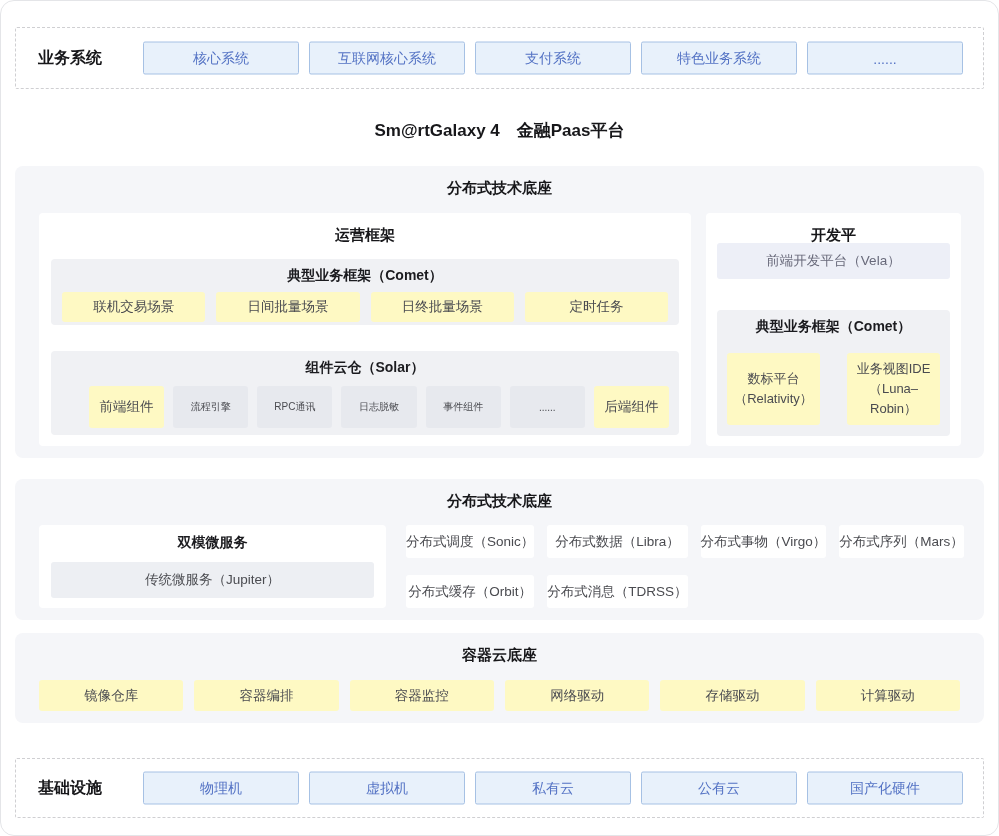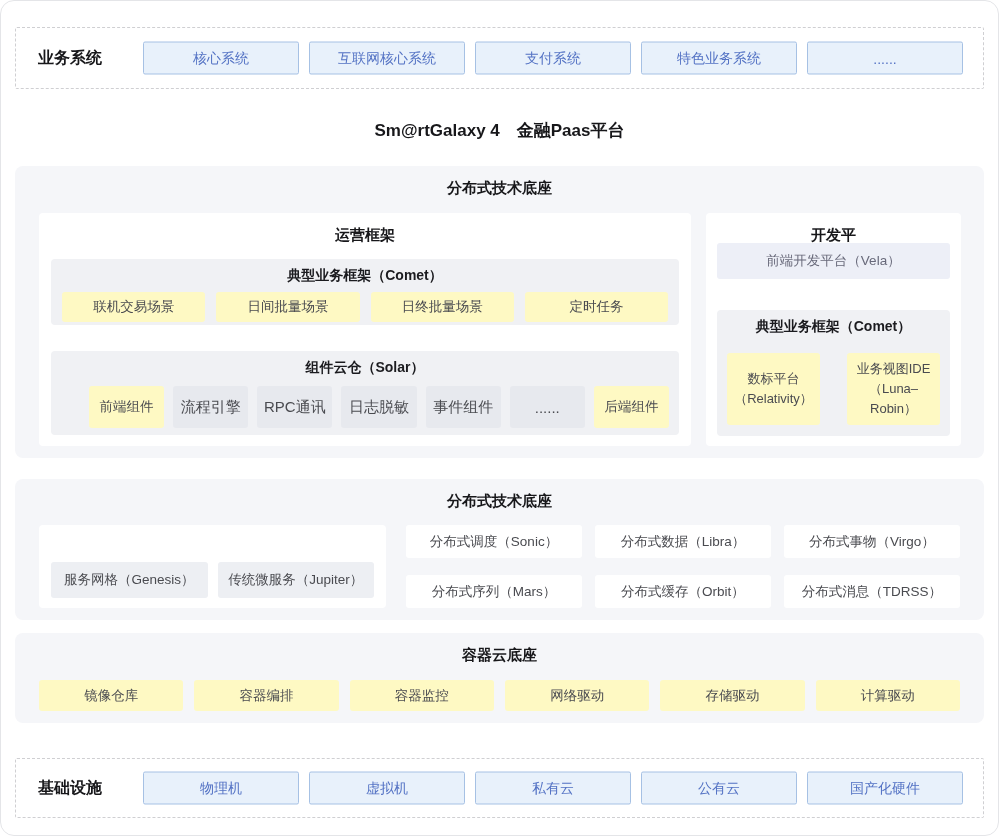--- a/index.html
+++ b/index.html
@@ -73,37 +73,37 @@
   .row-dual{left:12px;right:12px;top:37px;height:36px;gap:10px;}
   .row-container{position:absolute;left:24px;right:24px;top:47px;height:31px;display:flex;gap:11px;}
   .white-card{
     flex:1;background:#fef9c3;border-radius:3px;
     display:flex;align-items:center;justify-content:center;
     font-size:13.5px;color:#4a4b50;white-space:nowrap;
   }
   .gray-chip{
     flex:1;background:#e7e9ee;border-radius:3px;
     display:flex;align-items:center;justify-content:center;
-    font-size:15px;color:#4a4b50;white-space:nowrap;
+    font-size:10px;color:#4a4b50;white-space:nowrap;
   }
   .dual-chip{
     flex:1;background:#edeff3;border-radius:3px;
     display:flex;align-items:center;justify-content:center;
     font-size:13.5px;color:#4a4b50;white-space:nowrap;
   }
   .two-line-card{flex-direction:column;line-height:20px;font-size:13px;white-space:normal;text-align:center;}
   .vela-btn{
     position:absolute;left:11px;top:30px;width:233px;height:36px;
     background:#edeff7;border-radius:3px;
     display:flex;align-items:center;justify-content:center;
     font-size:13.5px;color:#68697a;white-space:nowrap;
   }
   .dist-grid{
     position:absolute;left:391px;top:46px;width:554px;height:83px;
-    display:grid;grid-template-columns:repeat(3,1fr);grid-template-rows:33px 33px;
+    display:grid;grid-template-columns:repeat(4,1fr);grid-template-rows:33px 33px;
     row-gap:17px;column-gap:13px;
   }
   .dist-card{
     background:#fff;border-radius:3px;
     display:flex;align-items:center;justify-content:center;
     font-size:13.5px;color:#4a4b50;white-space:nowrap;
   }
 </style>
 </head>
 <body>
@@ -170,22 +170,22 @@
           </div>
         </div>
       </div>
     </div>
   </div>
 
   <div class="graybox box-distributed">
     <div class="box-title">分布式技术底座</div>
 
     <div class="panel panel-dual">
+      <div class="panel-title-sm">双模微服务</div>
       <div class="cards-row row-dual">
-        <div class="dual-chip">服务网格（Genesis）</div>
         <div class="dual-chip">传统微服务（Jupiter）</div>
       </div>
     </div>
 
     <div class="dist-grid">
       <div class="dist-card">分布式调度（Sonic）</div>
       <div class="dist-card">分布式数据（Libra）</div>
       <div class="dist-card">分布式事物（Virgo）</div>
       <div class="dist-card">分布式序列（Mars）</div>
       <div class="dist-card">分布式缓存（Orbit）</div>

